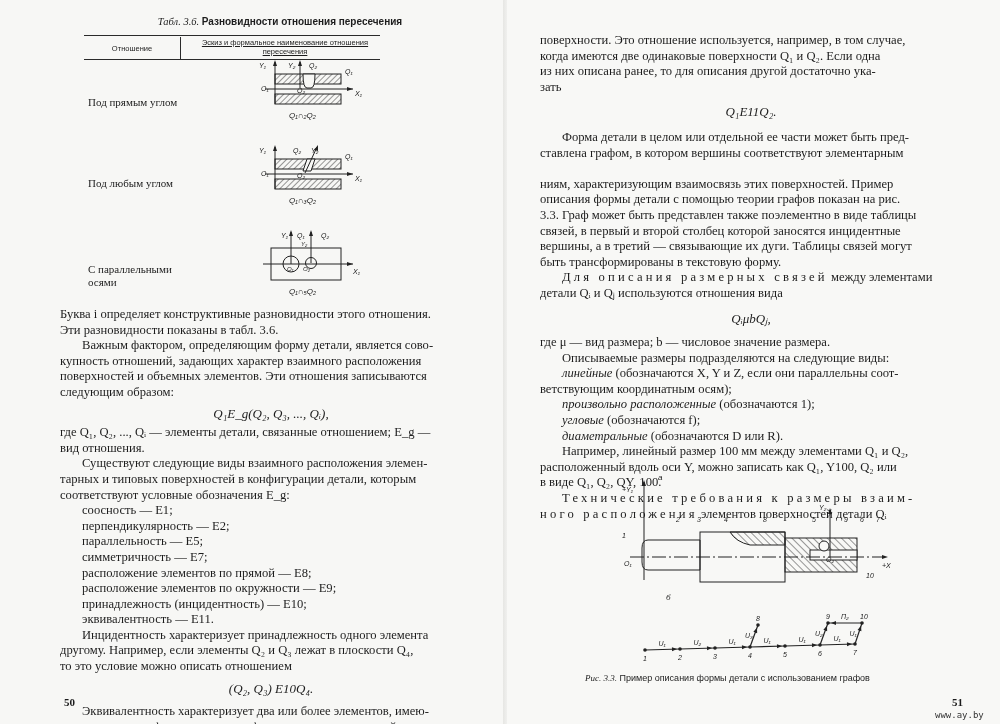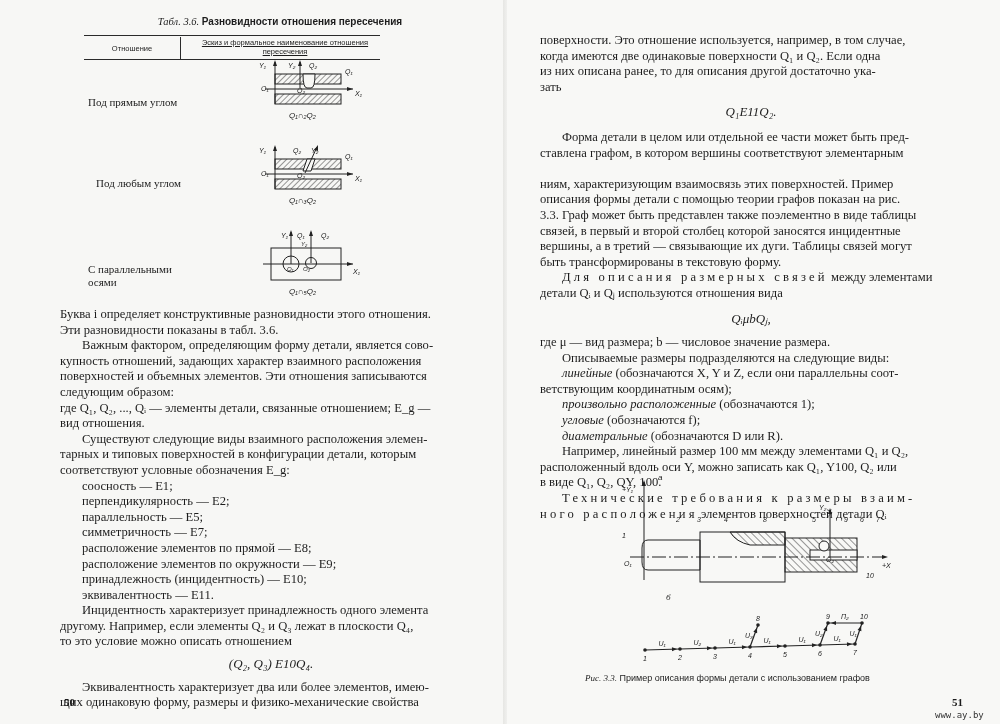--- a/index.html
+++ b/index.html
@@ -41,21 +41,21 @@
   <i>Табл. 3.6.</i>
   <b>Разновидности отношения пересечения</b>
 </div>
 <div class="rule" style="left:84px;top:35px;width:296px;"></div>
 <div class="abs" style="left:180px;top:37px;width:1px;height:22px;background:#2a2a2a;"></div>
 <div class="abs th" style="left:84px;top:44px;width:96px;">Отношение</div>
 <div class="abs th" style="left:200px;top:38px;width:170px;line-height:9px;text-decoration:underline;">Эскиз и формальное наименование отношения пересечения</div>
 <div class="rule" style="left:84px;top:59px;width:296px;"></div>
 
 <div class="abs rowlabel" style="left:88px;top:96px;">Под прямым углом</div>
-<div class="abs rowlabel" style="left:96px;top:177px;">Под любым углом</div>
+<div class="abs rowlabel" style="left:88px;top:177px;">Под любым углом</div>
 <div class="abs rowlabel" style="left:88px;top:263px;line-height:13px;">
   <div>С параллельными</div>
   <div>осями</div>
 </div>
 
 <svg class="abs" style="left:255px;top:60px;" width="120" height="80">
   <defs>
     <pattern id="hatch" width="4" height="4" patternUnits="userSpaceOnUse" patternTransform="rotate(45)">
       <line x1="0" y1="0" x2="0" y2="4" stroke="#333" stroke-width="1"></line>
     </pattern>
@@ -125,20 +125,21 @@
   <p>
     <span class="line">Буква i определяет конструктивные разновидности этого отношения.</span><br>
     <span class="line">Эти разновидности показаны в табл. 3.6.</span>
   </p>
   <p class="ind">
     <span>Важным фактором, определяющим форму детали, является сово-</span><br>
     <span>купность отношений, задающих характер взаимного расположения</span><br>
     <span>поверхностей и объемных элементов. Эти отношения записываются</span><br>
     <span>следующим образом:</span>
   </p>
+  <p class="formula" style="margin:5px 0 4px 0;">Q₁E_g(Q₂, Q₃, ..., Qᵢ),</p>
   <p>
     <span>где Q₁, Q₂, ..., Qᵢ — элементы детали, связанные отношением; E_g —</span><br>
     <span>вид отношения.</span>
   </p>
   <p class="ind">
     <span>Существуют следующие виды взаимного расположения элемен-</span><br>
     <span>тарных и типовых поверхностей в конфигурации детали, которым</span><br>
     <span>соответствуют условные обозначения E_g:</span>
   </p>
   <div class="list-item">соосность — E1;</div>

